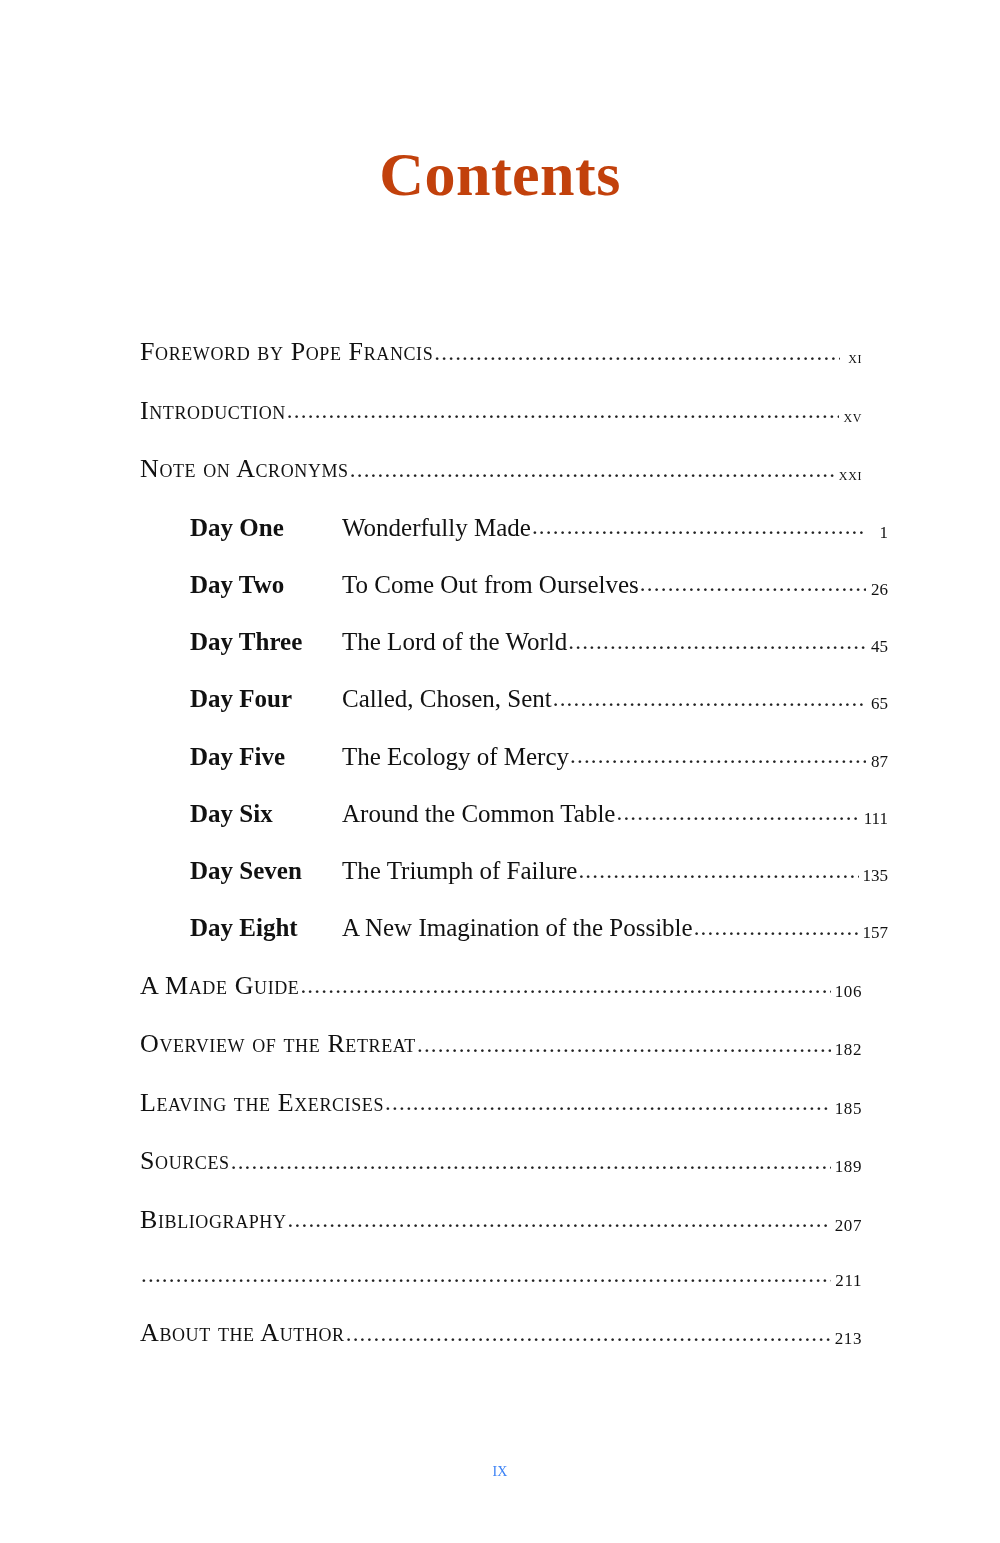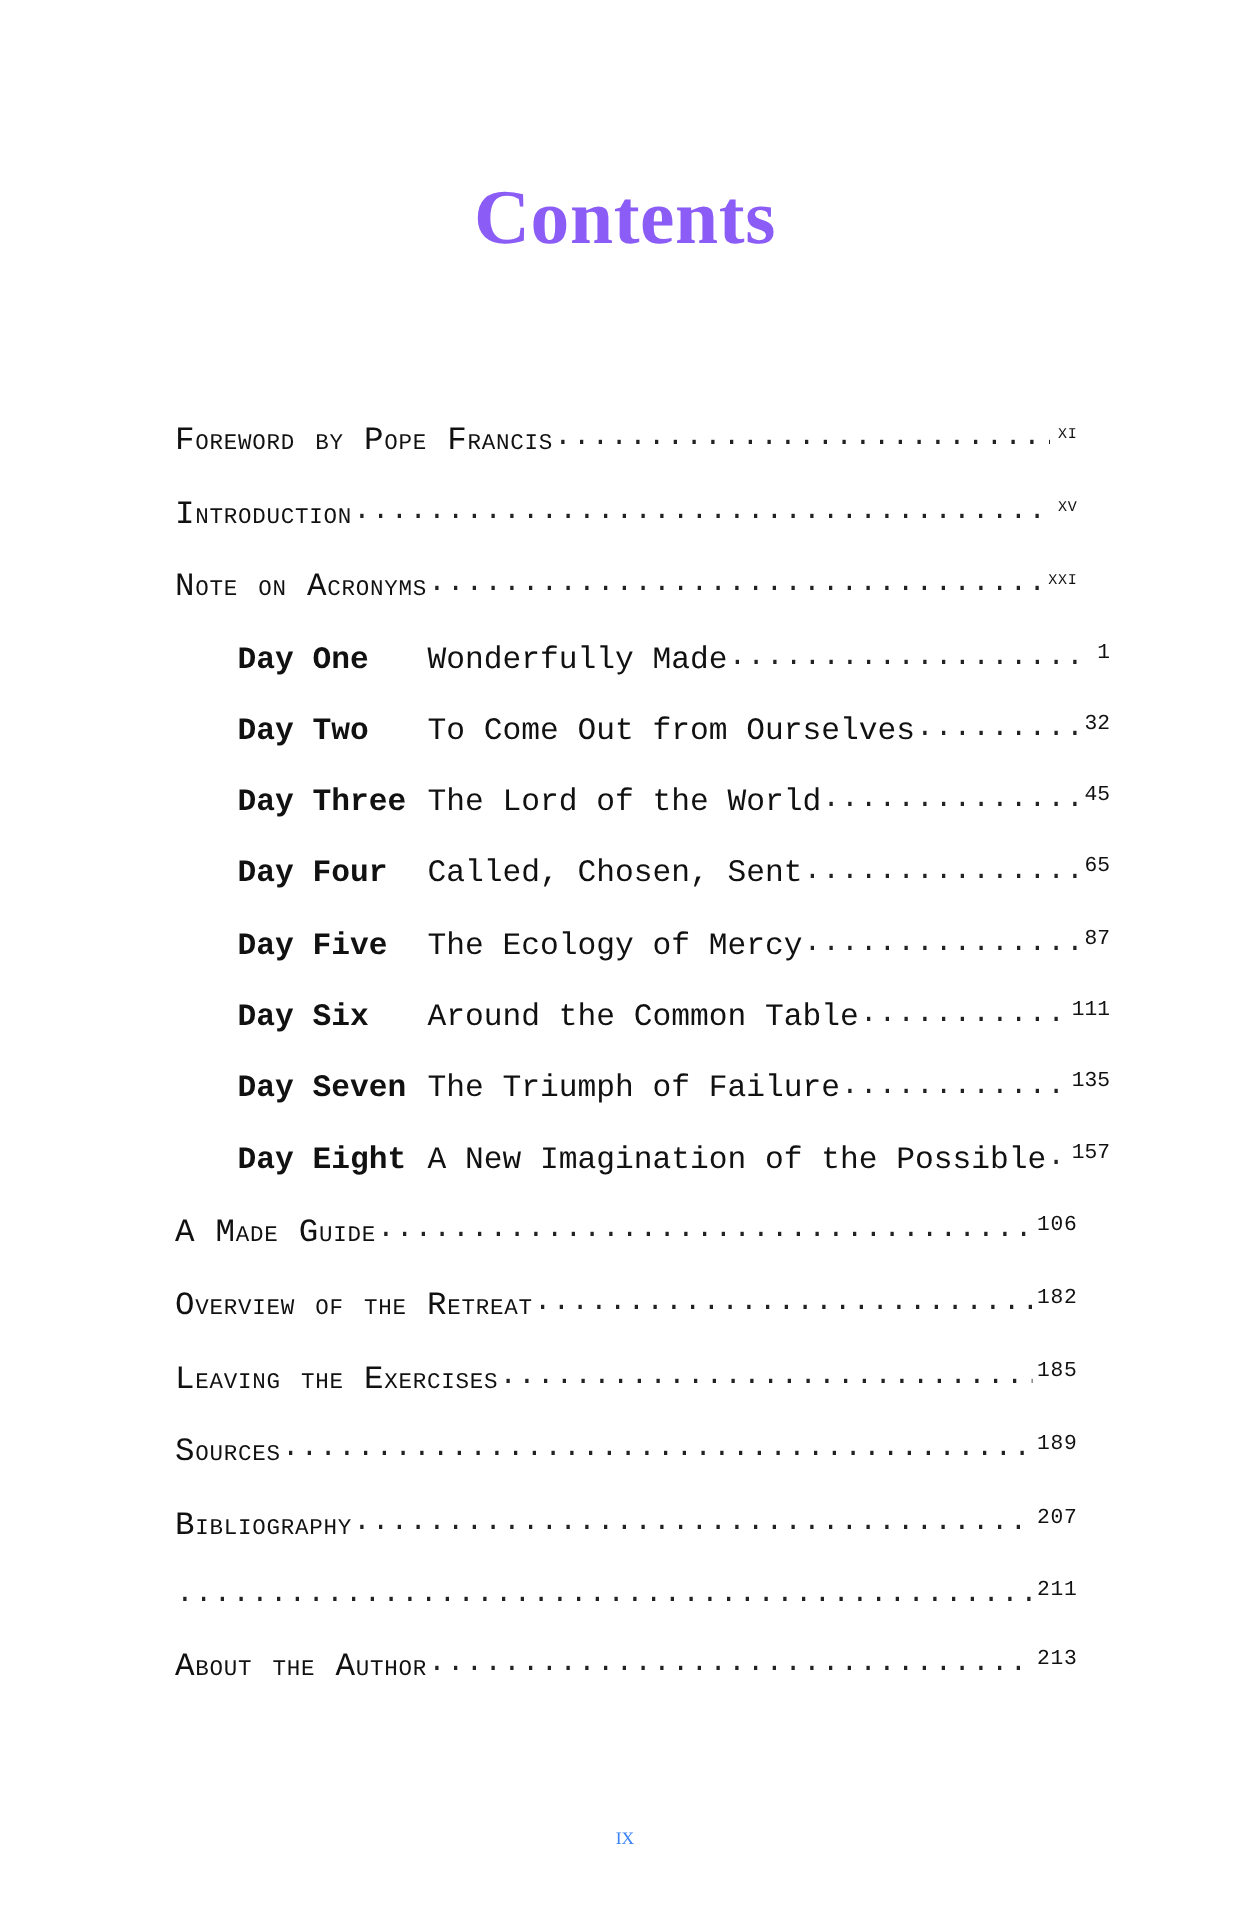--- a/index.html
+++ b/index.html
@@ -24,35 +24,34 @@
   }
   .page-title {
     font-family: "Liberation Serif", serif;
     font-weight: bold;
     font-size: 62px;
     text-align: center;
     letter-spacing: 0.5px;
     margin: 0;
     padding-top: 140px;
     line-height: 1.1;
-    color: #8b5cf6;
+    color: #c2410c;
   }
   .toc {
     margin-top: 128px;
     padding: 0 28px 0 30px;
   }
   .toc-entry {
     display: flex;
-    align-items: flex-start;
+    align-items: flex-end;
     width: 100%;
     margin-bottom: 26px;
     font-size: 25px;
     line-height: 1.25;
     color: #111;
-    font-family: Liberation Mono, monospace;
   }
   .toc-entry.level-main {
     font-variant: small-caps;
     font-size: 26px;
     letter-spacing: 0.6px;
   }
   .toc-entry.level-day {
     padding-left: 26px;
     font-size: 25px;
   }
@@ -125,21 +124,21 @@
       <div class="toc-entry level-day">
         <span class="day-label">Day One</span>
         <span class="entry-title">Wonderfully Made</span>
         <span class="dots">........................................................................................................................................................................................................</span>
         <span class="page-num">1</span>
       </div>
       <div class="toc-entry level-day">
         <span class="day-label">Day Two</span>
         <span class="entry-title">To Come Out from Ourselves</span>
         <span class="dots">........................................................................................................................................................................................................</span>
-        <span class="page-num">32</span>
+        <span class="page-num">26</span>
       </div>
       <div class="toc-entry level-day">
         <span class="day-label">Day Three</span>
         <span class="entry-title">The Lord of the World</span>
         <span class="dots">........................................................................................................................................................................................................</span>
         <span class="page-num">45</span>
       </div>
       <div class="toc-entry level-day">
         <span class="day-label">Day Four</span>
         <span class="entry-title">Called, Chosen, Sent</span>

